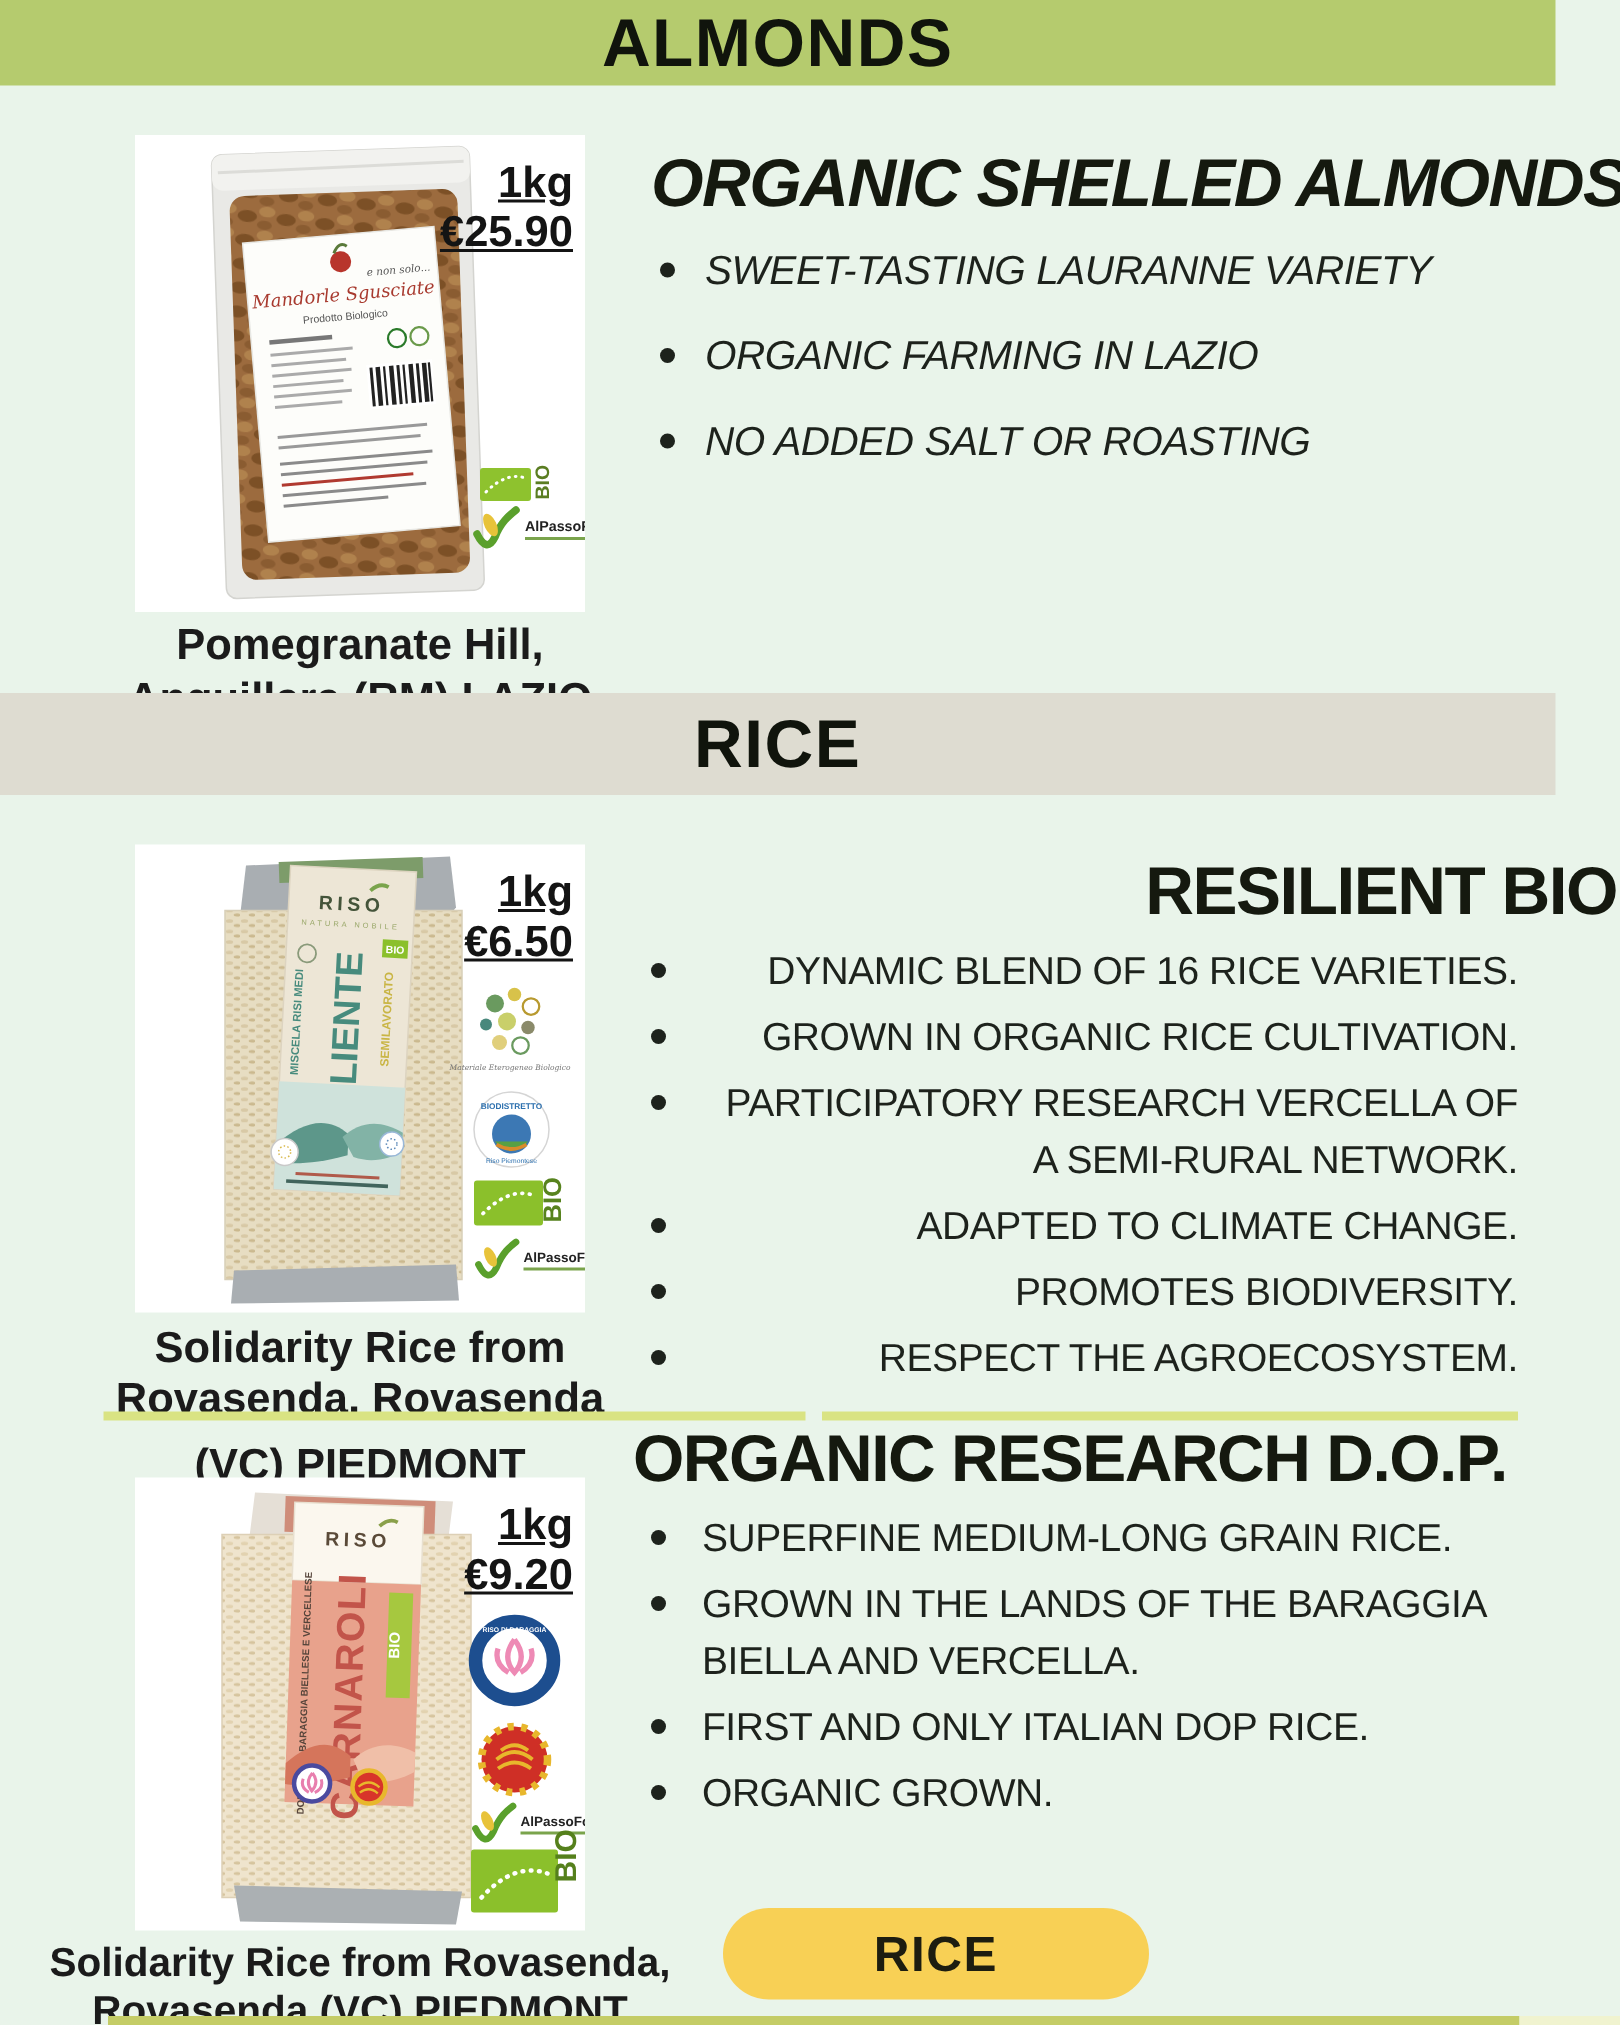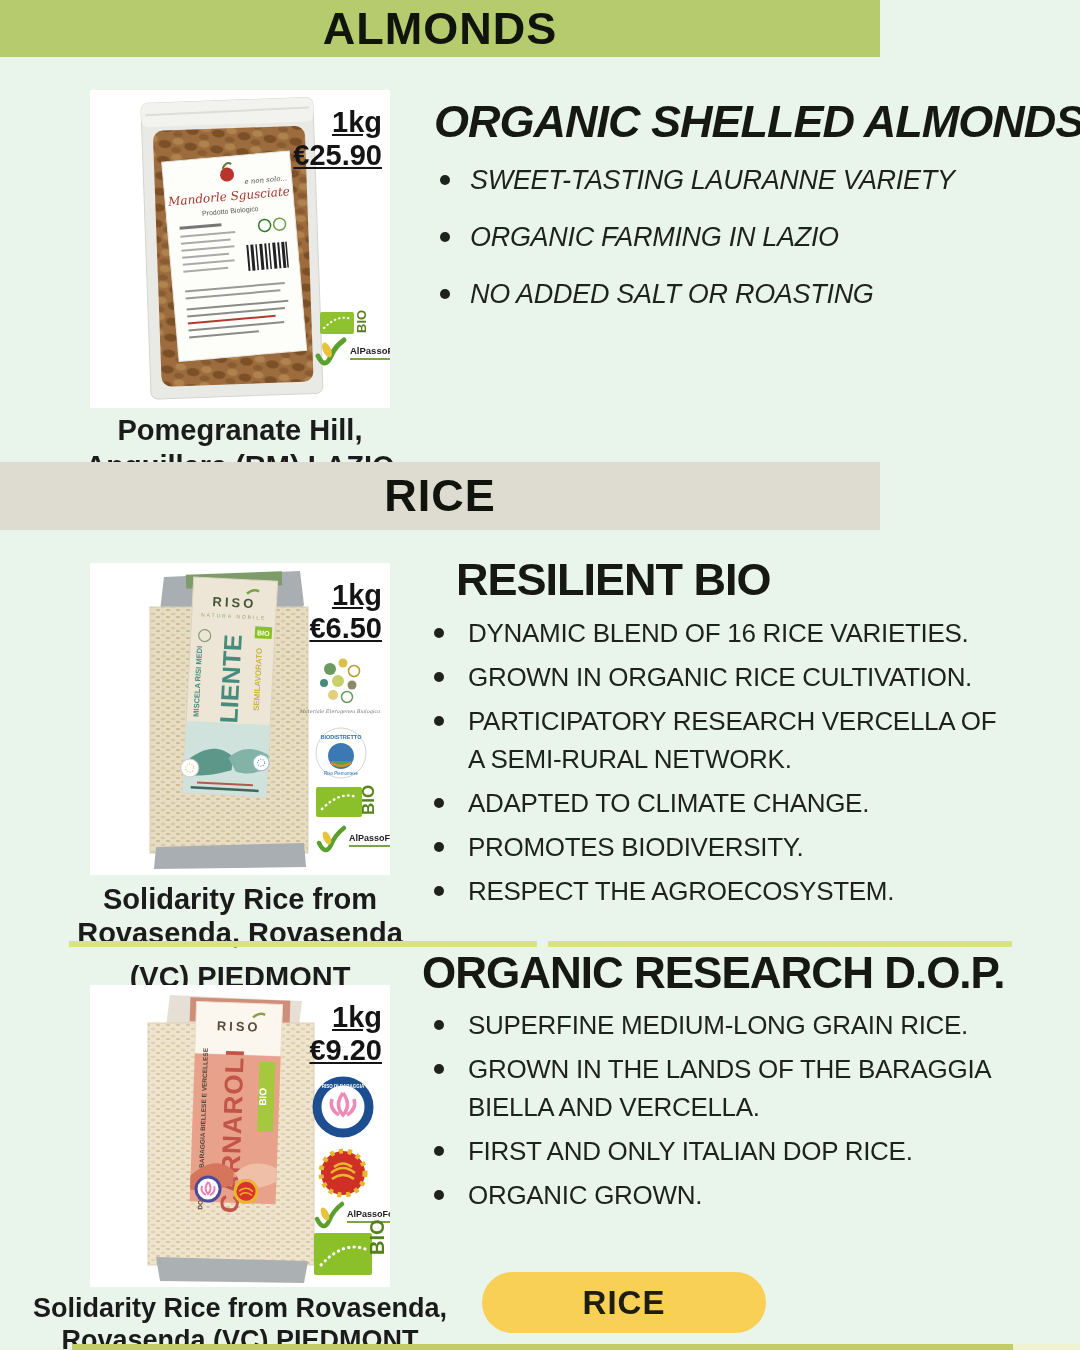--- a/index.html
+++ b/index.html
@@ -3,21 +3,21 @@
 <meta charset="utf-8">
 <style>
   * { margin:0; padding:0; box-sizing:border-box; }
   html,body { background:#ffffff; }
   body { width:1080px; height:1350px; }
   .page {
     position:relative; width:1080px; height:1350px; overflow:hidden;
     background:#e9f4ea; font-family:"Liberation Sans", sans-serif; color:#161b15;
   }
   .band {
-    position:absolute; left:0; width:880px;
+    position:absolute; left:0; width:1037px;
     display:flex; align-items:center; justify-content:center;text-align:right;
   }
   .band-almonds { top:0; height:57px; background:#b5cb6e; }
   .band-rice    { top:462px; height:68px; background:#dedcd1; }
   .band-title {
     font-size:45px; font-weight:800; letter-spacing:1px; color:#10140c;
   }
 
   .card { position:absolute; background:#ffffff; }
   .card-almond    { left:90px;  top:90px;  width:300px; height:318px; }
@@ -41,21 +41,21 @@
 
   .col { position:absolute; color:#1d221c; }
   .col h2 { font-size:45px; font-weight:800; letter-spacing:-1px; color:#15190f; white-space:nowrap; }
   .col ul { list-style:none; margin-top:12px; }
   .col li { position:relative; font-size:27px; line-height:40px; margin-bottom:17px; padding-left:36px; letter-spacing:-0.3px; }
   .col li::before {
     content:""; position:absolute; left:6px; top:15px; width:10px; height:10px;
     border-radius:50%; background:#1d221c;
   }
   .col-almonds   { left:434px; top:96px;  width:656px;font-style:italic; }
-  .col-resilient { left:422px; top:554px; width:656px; }
+  .col-resilient { left:422px; top:568px; width:656px;text-align:right; }
   .col-carnaroli { left:422px; top:948px; width:656px; }
   .col-resilient h2 { padding-left:34px; }
   .col-resilient ul, .col-carnaroli ul { width:590px; margin-top:8px; }
   .col-resilient li, .col-carnaroli li {
     font-size:26px; line-height:38px; margin-bottom:6px; padding-left:46px;
   }
   .col-resilient li::before, .col-carnaroli li::before { left:12px; top:14px; }
   .col-carnaroli h2 { font-size:44px; }
 
   .divider { position:absolute; top:941px; height:6px; background:#d9e383; }

